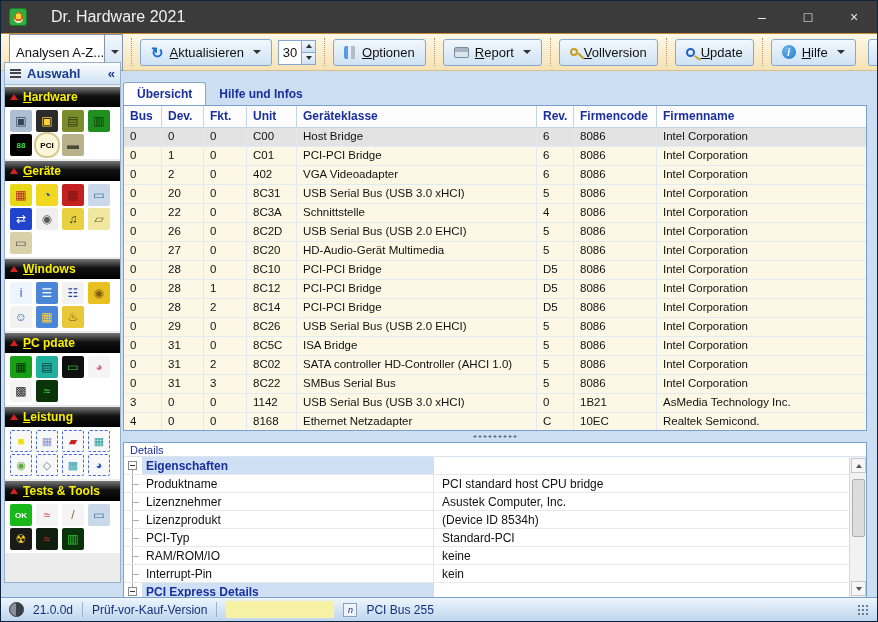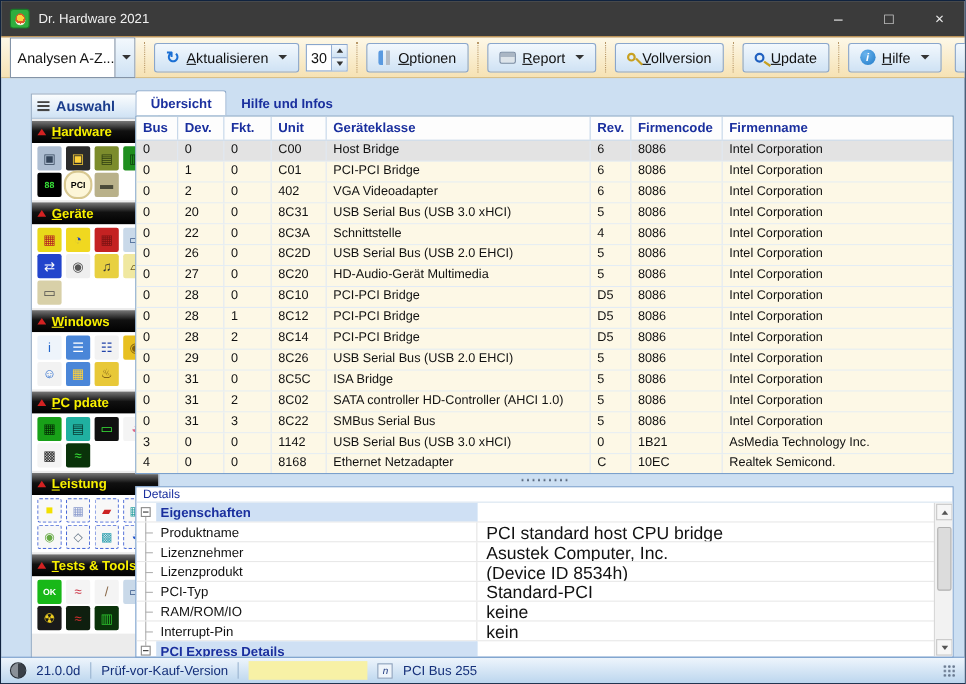--- a/index.html
+++ b/index.html
@@ -9,21 +9,21 @@
     border:1px solid #10233f;overflow:hidden;}
 
   
   .titlebar{position:absolute;left:0;top:0;right:0;height:32px;background:#3b3b3b;
     display:flex;align-items:center;}
   .app-icon{width:18px;height:18px;margin-left:8px;background:#2fae3f;
     border:1px solid #1a7a28;border-radius:3px;position:relative;flex:none;}
   .app-icon::after{content:"";position:absolute;left:4px;top:3px;width:9px;height:11px;
     background:radial-gradient(circle at 50% 40%, #ffd23a 0 3px, #e05a2a 3px 5px, #f4f0d8 5px);
     border-radius:50% 50% 50% 50%/60% 60% 40% 40%;}
-  .title-text{color:#f0f0f0;margin-left:8px;font-size:12px;}
+  .title-text{color:#f0f0f0;margin-left:24px;font-size:16px;}
   .win-controls{margin-left:auto;display:flex;height:100%;}
   .win-btn{width:46px;height:100%;display:flex;align-items:center;justify-content:center;
     color:#e8e8e8;font-size:14px;}
 
   
   .toolbar{position:absolute;left:0;top:32px;right:0;height:38px;
     background:linear-gradient(#fdf8e8,#f6e2b4);border-top:1px solid #c98a32;
     border-bottom:1px solid #d8c08a;display:flex;align-items:center;gap:6px;padding:0 8px;}
   .tbtn{display:flex;align-items:center;gap:6px;height:27px;padding:0 10px;
     background:linear-gradient(#f2f8fd,#cfe2f4);border:1px solid #89a6cc;border-radius:3px;
@@ -48,22 +48,22 @@
   .i-options{width:12px;height:13px;background:linear-gradient(90deg,#5a9ae0 0 4px,transparent 4px 7px,#b4bcc6 7px 11px,transparent 11px);border-radius:2px;}
   .i-printer{width:15px;height:11px;background:linear-gradient(#aab6c4 0 4px,#dde4ea 4px);border:1px solid #7a8aa0;border-radius:2px;}
   .i-key{width:8px;height:8px;border:2px solid #c8a020;border-radius:50%;position:relative;}
   .i-key::after{content:"";position:absolute;left:5px;top:5px;width:8px;height:2px;background:#c8a020;transform:rotate(45deg);}
   .i-magnifier{width:9px;height:9px;border:2px solid #2060c0;border-radius:50%;position:relative;}
   .i-magnifier::after{content:"";position:absolute;left:6px;top:7px;width:7px;height:2px;background:#c8a020;transform:rotate(35deg);}
   .i-info{width:14px;height:14px;border-radius:50%;background:radial-gradient(circle at 35% 30%,#6ab4ee,#1f7ac8);
     color:#fff;font-size:10px;font-weight:bold;display:flex;align-items:center;justify-content:center;font-style:italic;}
 
   
-  .sidebar{position:absolute;left:3px;top:84px;width:117px;height:521px;background:#ececec;
-    border:1px solid #9ab0c8;overflow:hidden;margin-left:24px;}
+  .sidebar{position:absolute;left:3px;top:61px;width:117px;height:521px;background:#ececec;
+    border:1px solid #9ab0c8;overflow:hidden;}
   .side-head{height:22px;background:linear-gradient(#fbfdfe,#cfe2f4);display:flex;align-items:center;
     color:#1a3c8c;font-weight:bold;font-size:13px;border-bottom:1px solid #aac0d8;padding:0 5px;gap:6px;}
   .burger{width:11px;height:9px;background:linear-gradient(#444 0 2px,transparent 2px 3.5px,#444 3.5px 5.5px,transparent 5.5px 7px,#444 7px 9px);flex:none;}
   .collapse{margin-left:auto;color:#1a3c8c;font-weight:bold;font-size:13px;}
   .section-header{height:20px;background:linear-gradient(#777 0%,#111 45%,#000 100%);
     display:flex;align-items:center;padding-left:5px;gap:5px;margin-top:2px;}
   .tri{width:0;height:0;border-left:4px solid transparent;border-right:4px solid transparent;
     border-bottom:6px solid #d42222;flex:none;}
   .sec-title{color:#f8f000;font-weight:bold;font-size:12px;}
   .icon-grid{background:#fff;padding:3px 2px 3px 5px;display:flex;flex-wrap:wrap;gap:2px 4px;}
@@ -106,21 +106,21 @@
   .drow{display:flex;height:18px;border-bottom:1px solid #e8e8e8;align-items:stretch;}
   .gut{width:18px;position:relative;flex:none;}
   .vln{position:absolute;left:8px;top:0;bottom:0;width:1px;background:#b0b0b0;}
   .vln.half-b{top:9px;}
   .vln.half-t{bottom:auto;height:5px;}
   .tick{position:absolute;left:8px;top:9px;width:7px;height:1px;background:#b0b0b0;}
   .exp{position:absolute;left:4px;top:4px;width:9px;height:9px;border:1px solid #888;background:#fff;}
   .exp::after{content:"";position:absolute;left:1px;top:3px;width:5px;height:1px;background:#333;}
   .dlabel{width:292px;padding:2px 0 0 4px;font-size:12px;border-right:1px solid #e4e4e4;white-space:nowrap;overflow:hidden;}
   .drow.group .dlabel{color:#1a2f9e;font-weight:bold;background:#cfe0f4;border-right:1px solid #cfe0f4;}
-  .dvalue{flex:1;padding:2px 0 0 8px;font-size:16px;white-space:nowrap;overflow:hidden;}
+  .dvalue{flex:1;padding:2px 0 0 8px;font-size:12px;white-space:nowrap;overflow:hidden;}
   .dscroll{position:absolute;right:0;top:0;bottom:0;width:17px;background:#f2f2f2;
     border-left:1px solid #d8d8d8;}
   .sb-arrow{position:absolute;left:1px;width:15px;height:15px;background:#f6f6f6;border:1px solid #c8c8c8;
     display:flex;align-items:center;justify-content:center;}
   .sb-up{top:1px;} .sb-dn{bottom:1px;}
   .sb-tri-up{width:0;height:0;border-left:3px solid transparent;border-right:3px solid transparent;border-bottom:4px solid #555;}
   .sb-tri-dn{width:0;height:0;border-left:3px solid transparent;border-right:3px solid transparent;border-top:4px solid #555;}
   .sb-thumb{position:absolute;left:2px;top:22px;width:13px;height:58px;background:#dcdcdc;
     border:1px solid #b0b0b0;border-radius:2px;}
 

